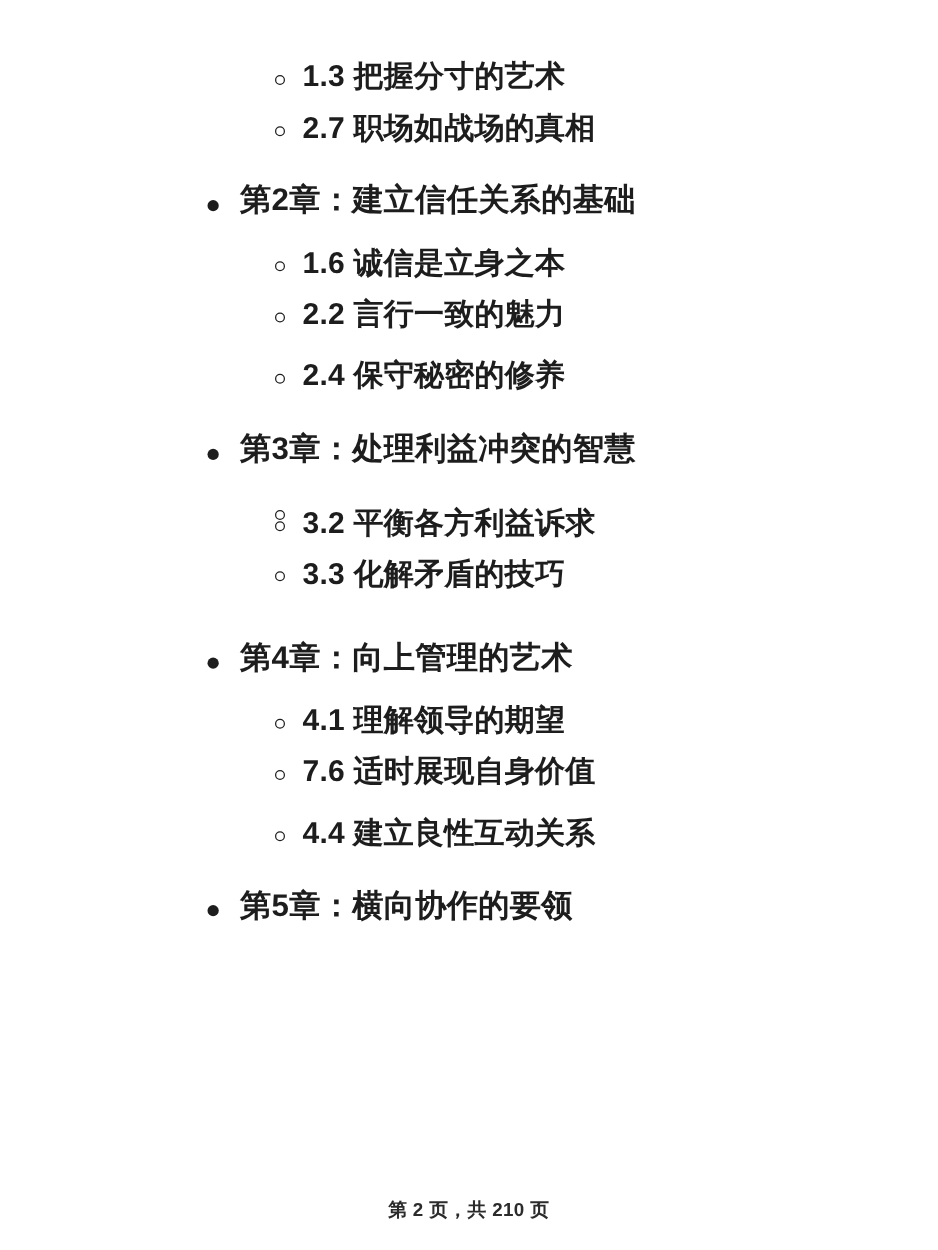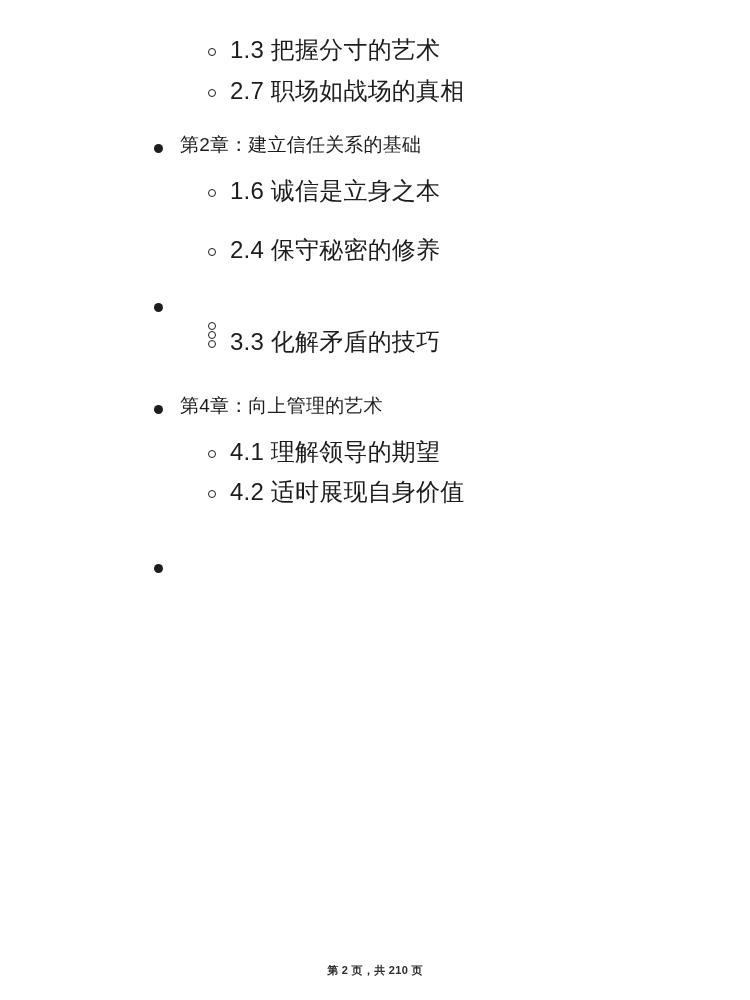--- a/index.html
+++ b/index.html
@@ -17,27 +17,28 @@
   }
   .page {
     width: 750px;
     height: 1000px;
     box-sizing: border-box;
     padding: 34px 48px 0 48px;
     position: relative;
   }
   .toc {
     list-style: none;
-    margin: 0;
+    margin: 12px;
     padding: 0;
+    font-weight: bold;
   }
   
   .lvl1 {
     position: relative;
-    font-size: 19px;
+    font-size: 25px;
     line-height: 1.35;
     padding-left: 132px;
     margin: 0;
     letter-spacing: 0.2px;
   }
   .lvl1 .bullet {
     position: absolute;
     left: 106px;
     top: 0.62em;
     width: 9px;
@@ -68,21 +69,21 @@
   .gap-chapter { height: 26px; }
   .gap-section { height: 17px; }
   .gap-small   { height: 9px; }
 
   .footer {
     position: absolute;
     left: 0;
     right: 0;
     bottom: 22px;
     text-align: center;
-    font-size: 11px;
+    font-size: 15px;
     font-weight: bold;
     color: #2b2b2b;
     letter-spacing: 0.3px;
   }
 </style>
 </head>
 <body>
 
 <div class="page">
 
@@ -105,42 +106,48 @@
       <span>第2章：建立信任关系的基础</span>
     </li>
     <div class="gap-section"></div>
 
     <li class="lvl2">
       <span class="bullet"></span>
       <span>1.6 诚信是立身之本</span>
     </li>
     <div class="gap-small"></div>
 
+    <li class="lvl2">
+      <span class="bullet"></span>
+      <span>2.2 言行一致的魅力</span>
+    </li>
     <div class="gap-small"></div>
 
     <div class="gap-small"></div>
 
     <li class="lvl2">
       <span class="bullet"></span>
       <span>2.4 保守秘密的修养</span>
     </li>
     <div class="gap-chapter"></div>
 
     <li class="lvl1">
       <span class="bullet"></span>
+      <span>第3章：处理利益冲突的智慧</span>
     </li>
     <div class="gap-section"></div>
 
     <li class="lvl2">
       <span class="bullet"></span>
     </li>
     <div class="gap-small"></div>
 
     <li class="lvl2">
       <span class="bullet"></span>
+      <span>3.2 平衡各方利益诉求</span>
     </li>
     <div class="gap-small"></div>
 
     <li class="lvl2">
       <span class="bullet"></span>
       <span>3.3 化解矛盾的技巧</span>
     </li>
     <div class="gap-small"></div>
 
     <div class="gap-chapter"></div>
@@ -152,29 +159,34 @@
     <div class="gap-section"></div>
 
     <li class="lvl2">
       <span class="bullet"></span>
       <span>4.1 理解领导的期望</span>
     </li>
     <div class="gap-small"></div>
 
     <li class="lvl2">
       <span class="bullet"></span>
-      <span>4.2 适时展现自身价值</span>
+      <span>7.6 适时展现自身价值</span>
     </li>
     <div class="gap-small"></div>
 
     <div class="gap-small"></div>
 
+    <li class="lvl2">
+      <span class="bullet"></span>
+      <span>4.4 建立良性互动关系</span>
+    </li>
     <div class="gap-chapter"></div>
 
     <li class="lvl1">
       <span class="bullet"></span>
+      <span>第5章：横向协作的要领</span>
     </li>
 
   </ul>
 
   <div class="footer">第 2 页，共 210 页</div>
 
 </div>
 
 </body></html>

